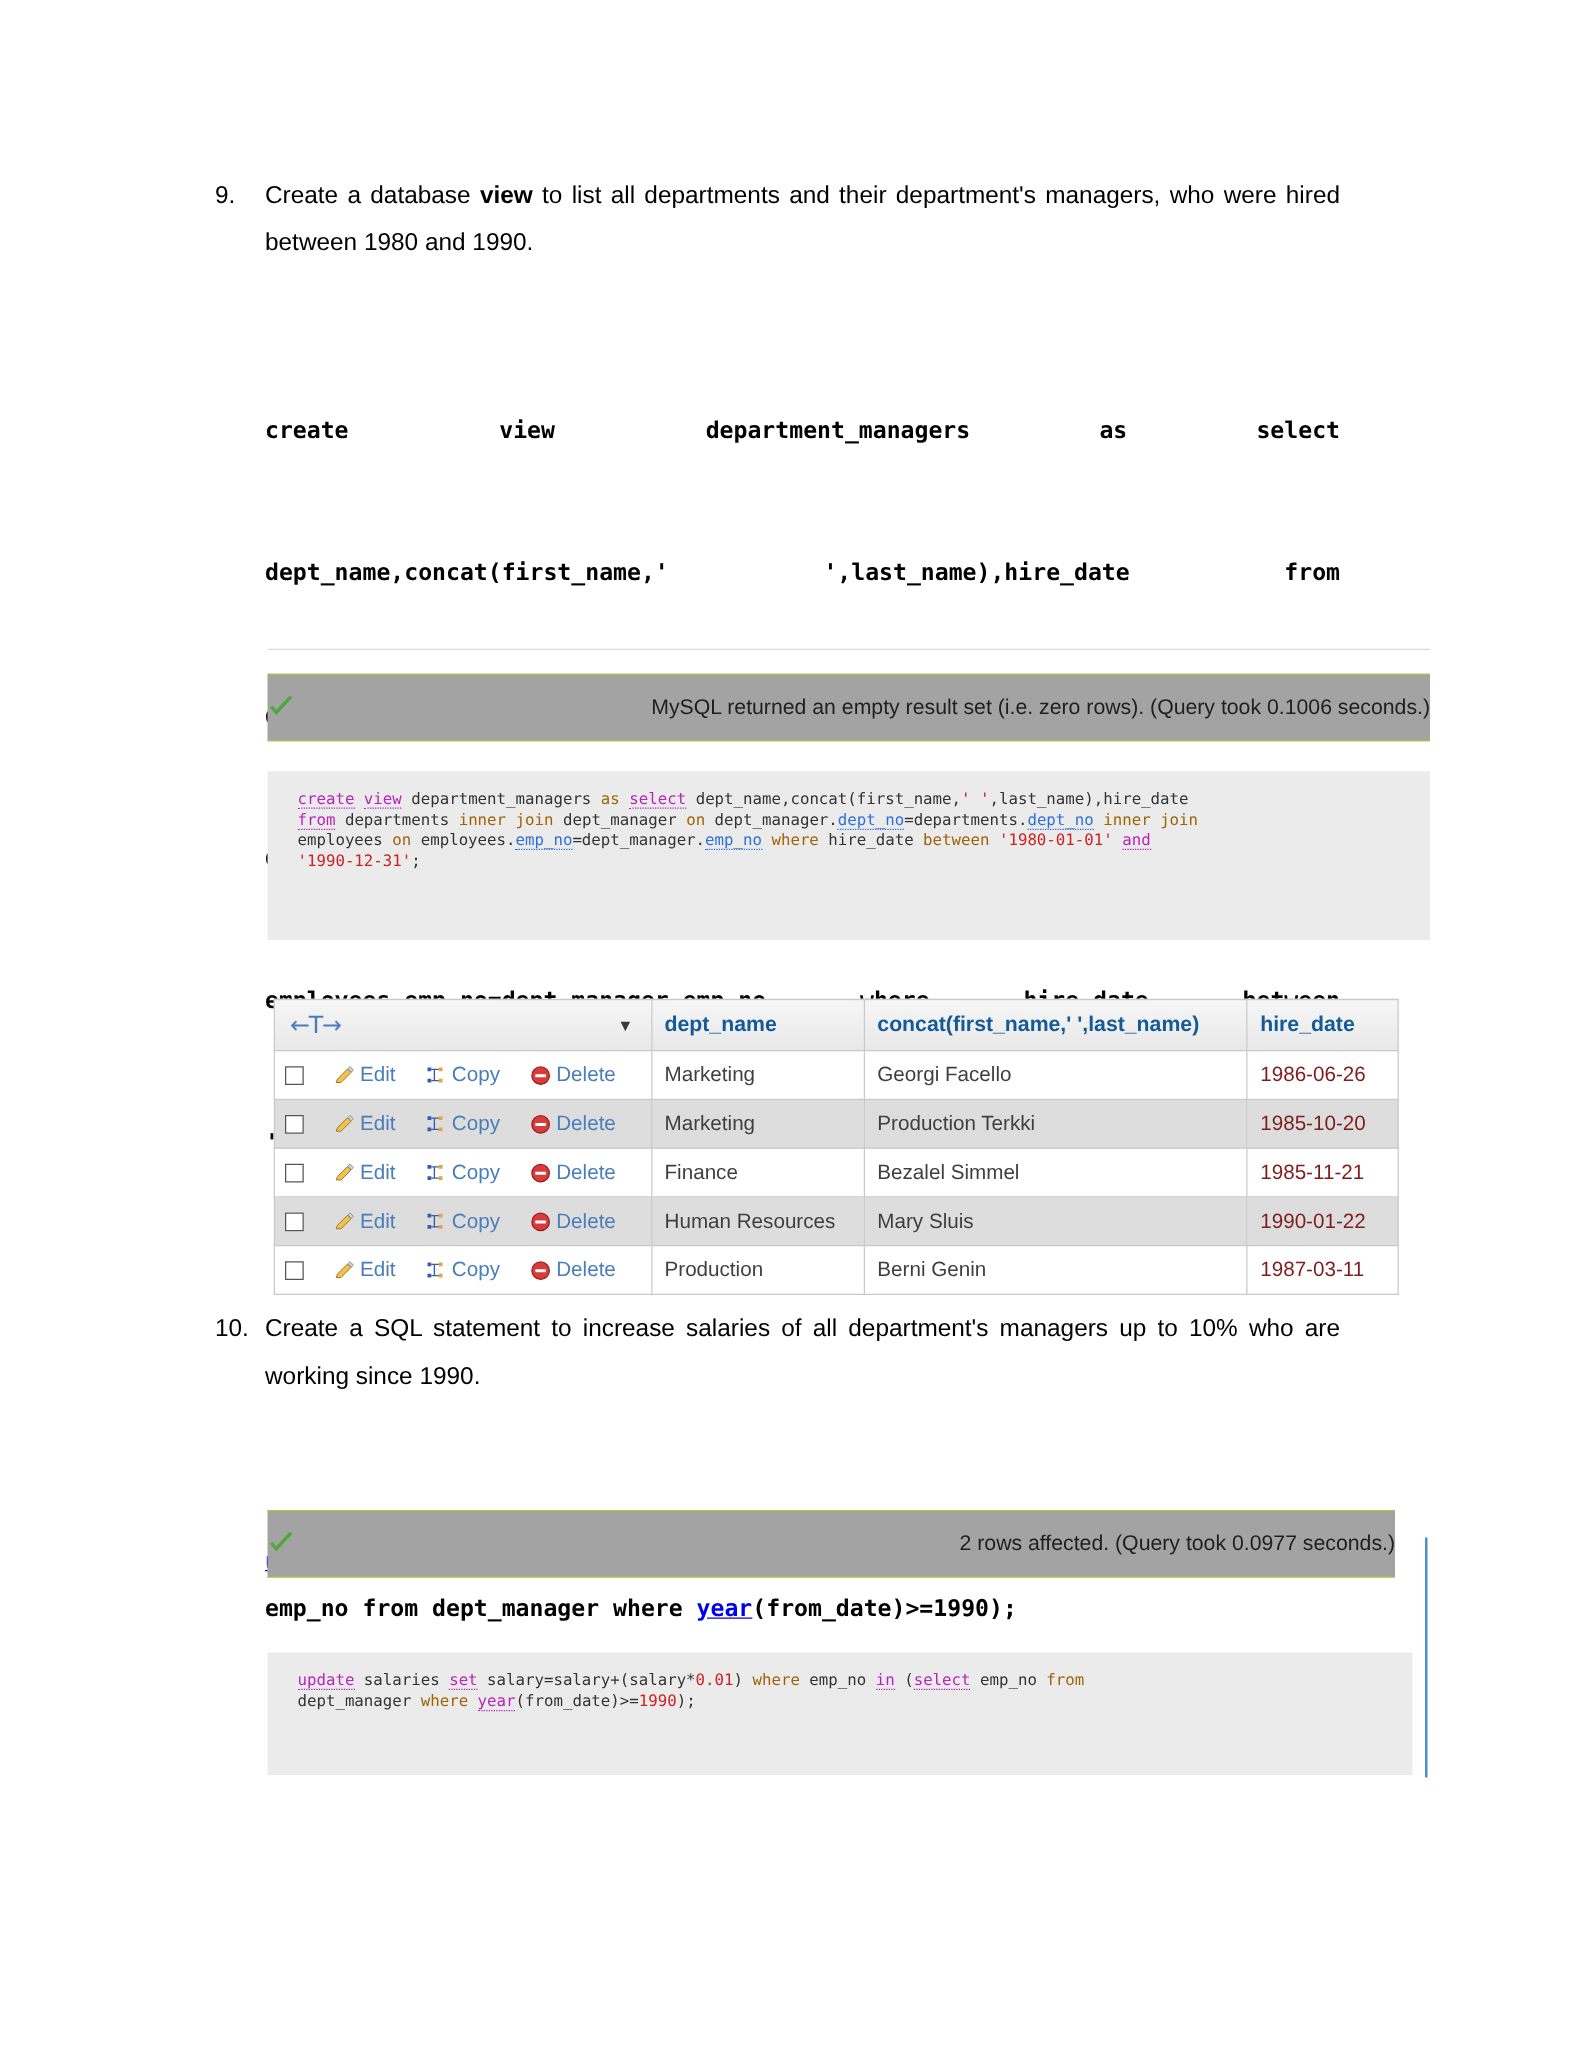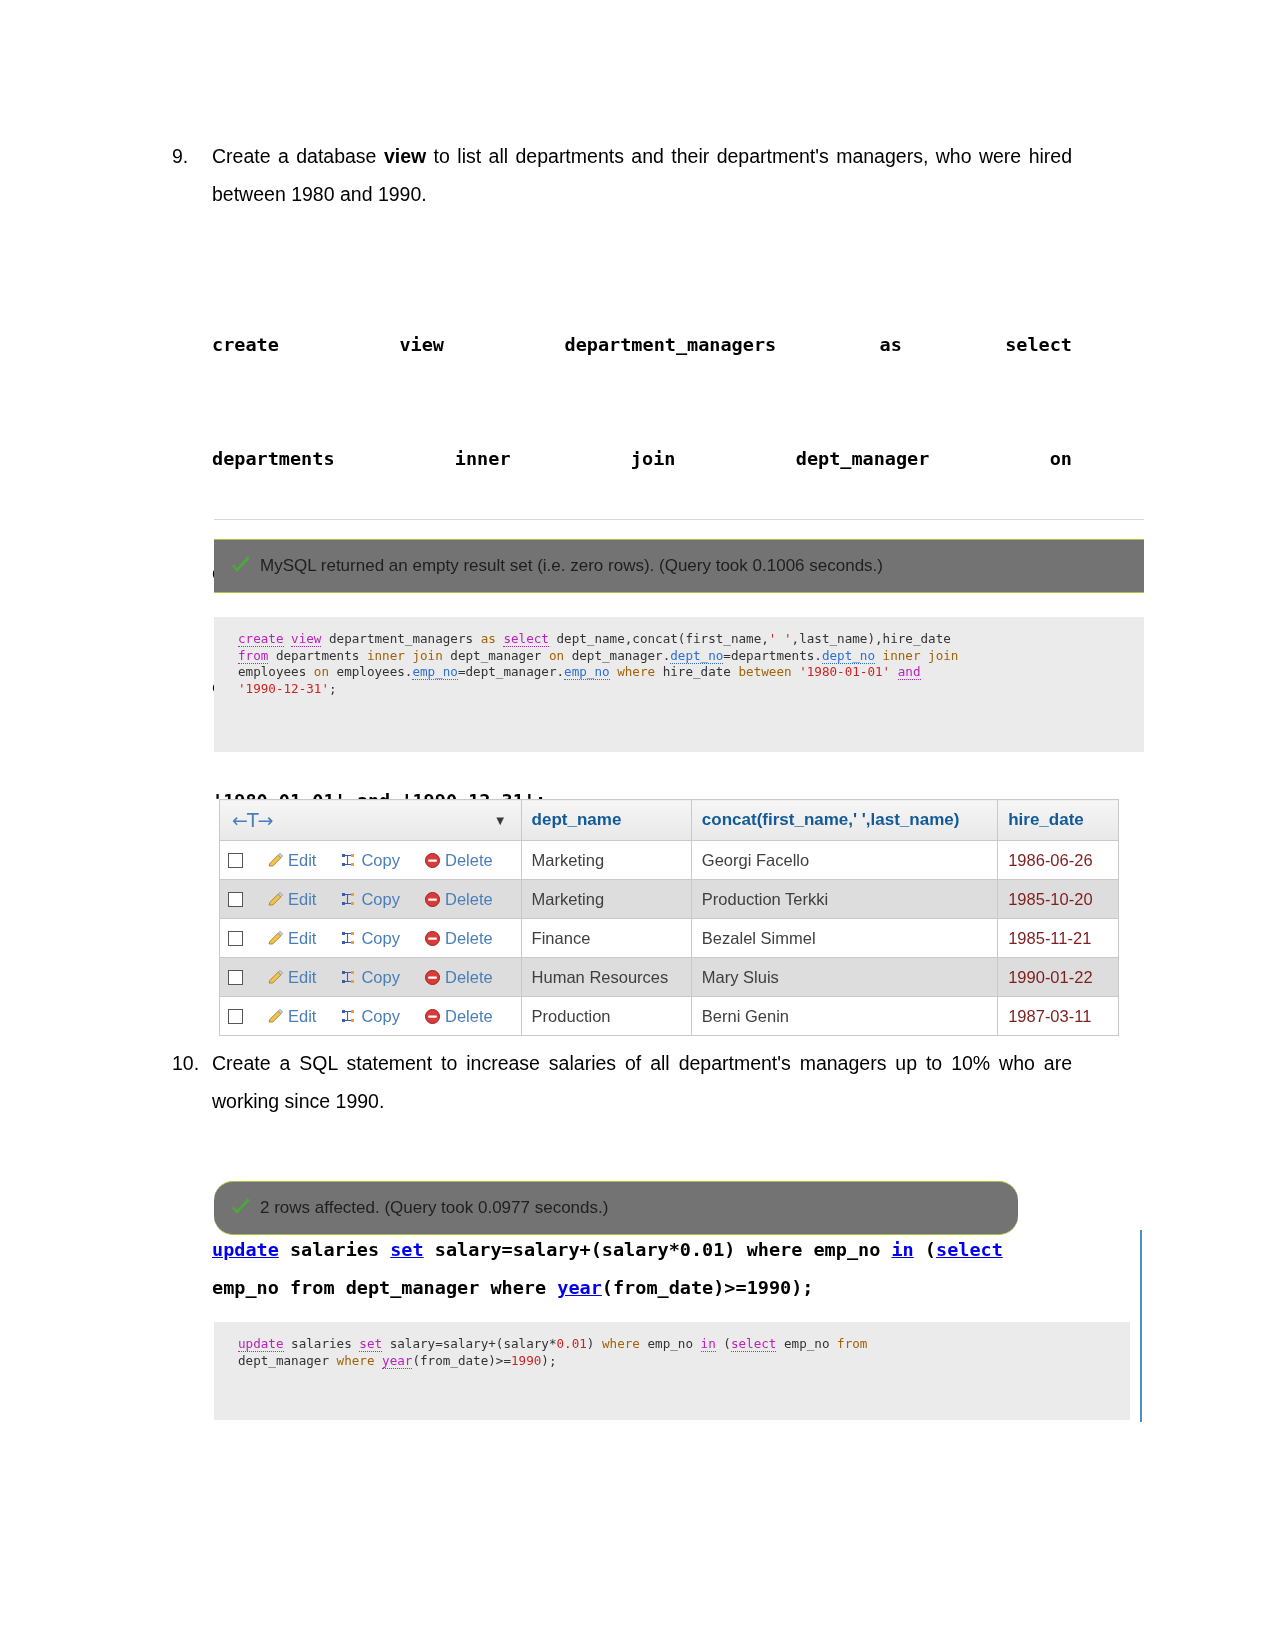--- a/index.html
+++ b/index.html
@@ -73,27 +73,28 @@
   
   .hr {
     position: absolute;
     height: 1px;
     background: #d9d9d9;
   }
 
   
   .pma-success {
     position: absolute;
-    background: #737373;
+    background: #a3a3a3;
     border-top: 1px solid #a9c23f;
     border-bottom: 1px solid #a9c23f;
     display: flex;
     align-items: center;
     box-sizing: border-box;
-    padding-left: 16px;
+    padding-left: 0;
+    justify-content: space-between;
   }
   .pma-success .check {
     width: 22px; height: 22px;
     flex: 0 0 22px;
     margin-right: 8px;
     position: relative;
   }
   .pma-success .check svg { display:block; }
   .pma-success .msg {
     font-family: "Liberation Sans", sans-serif;
@@ -204,20 +205,21 @@
 
   <div class="question" style="left:172px; top:137px; width:900px;">
     <div class="q-num">9.</div>
     <div class="q-text">
       <span>Create a database </span><b>view</b><span> to list all departments and their department's managers, who were hired between 1980 and 1990.</span>
     </div>
   </div>
 
   <div class="sql-doc" style="left:212px; top:250px; width:860px;">
     <span class="jline">create       view       department_managers      as      select</span>
+    <span class="jline">dept_name,concat(first_name,'     ',last_name),hire_date     from</span>
     <span class="jline">departments        inner        join        dept_manager        on</span>
     <span class="jline">dept_manager.dept_no=departments.dept_no inner join employees on</span>
     <span class="jline">employees.emp_no=dept_manager.emp_no   where   hire_date   between</span>
     <span class="jline last">'1980-01-01' and '1990-12-31';</span>
   </div>
 
   <div class="hr" style="left:214px; top:519px; width:930px;"></div>
 
   <div class="pma-success" style="left:214px; top:539px; width:930px; height:54px;">
     <span class="check">
@@ -450,21 +452,21 @@
 
   <div class="question" style="left:172px; top:1044px; width:900px;">
     <div class="q-num">10.</div>
     <div class="q-text">Create a SQL statement to increase salaries of all department's managers up to 10% who are working since 1990.</div>
   </div>
 
   <div class="sql-doc" style="left:212px; top:1155px; width:862px;">
     <div id="sql10line" style="white-space:pre-wrap; word-break:break-word;"><span class="kw-blue">update</span><span> salaries </span><span class="kw-blue">set</span><span> salary=salary+(salary*0.01) where emp_no </span><span class="kw-blue">in</span><span> (</span><span class="kw-blue">select</span><span> emp_no from dept_manager where </span><span class="kw-blue">year</span><span>(from_date)&gt;=1990);</span></div>
   </div>
 
-  <div class="pma-success" style="left:214px; top:1181px; width:804px; height:54px;border-radius:19px;">
+  <div class="pma-success" style="left:214px; top:1208px; width:902px; height:54px;">
     <span class="check">
       <svg viewBox="0 0 22 22" width="22" height="22" aria-hidden="true">
         <path d="M2 11 L7 17 L20 3 L17.5 1.5 L7 13 L4 9.5 Z" fill="#4ea63f"></path>
       </svg>
     </span>
     <span class="msg">2 rows affected. (Query took 0.0977 seconds.)</span>
   </div>
 
   <div class="pma-sqlbox" style="left:214px; top:1322px; width:916px; height:98px;">
     <div class="code" id="sqlbox10"><div><span class="hl-res">update</span><span class="hl-plain"> salaries </span><span class="hl-res">set</span><span class="hl-plain"> salary=salary+(salary*</span><span class="hl-str">0.01</span><span class="hl-plain">) </span><span class="hl-res2">where</span><span class="hl-plain"> emp_no </span><span class="hl-res">in</span><span class="hl-plain"> (</span><span class="hl-res">select</span><span class="hl-plain"> emp_no </span><span class="hl-res2">from</span></div><div><span class="hl-plain">dept_manager </span><span class="hl-res2">where</span><span class="hl-plain"> </span><span class="hl-res">year</span><span class="hl-plain">(from_date)&gt;=</span><span class="hl-str">1990</span><span class="hl-plain">);</span></div></div>

